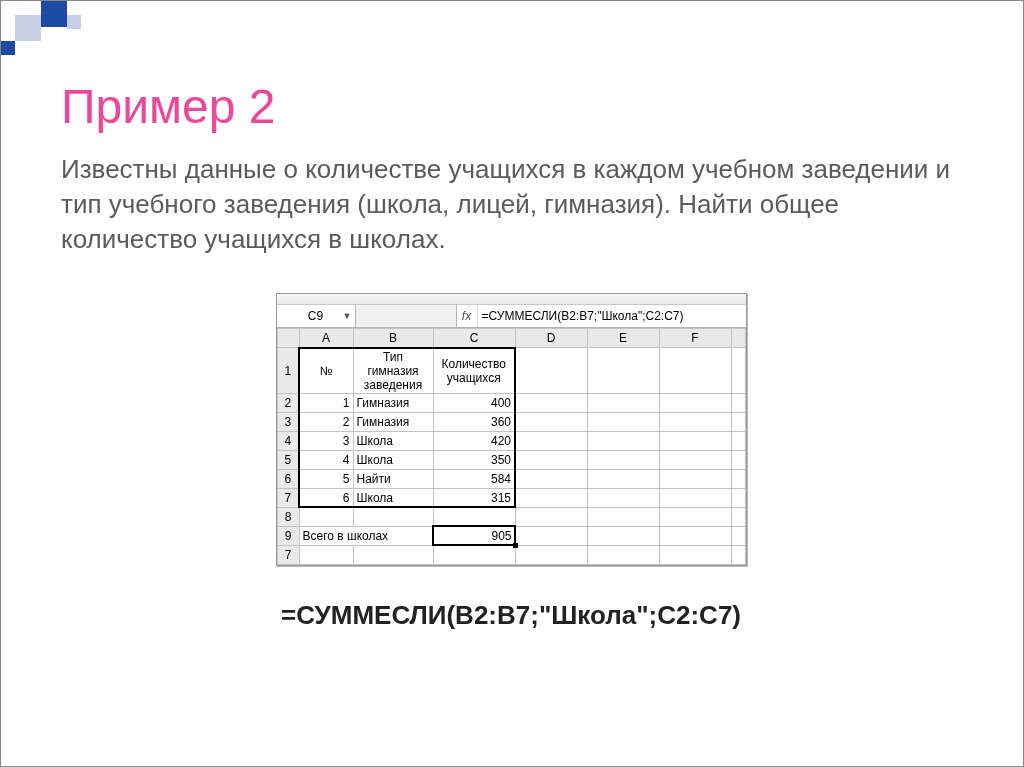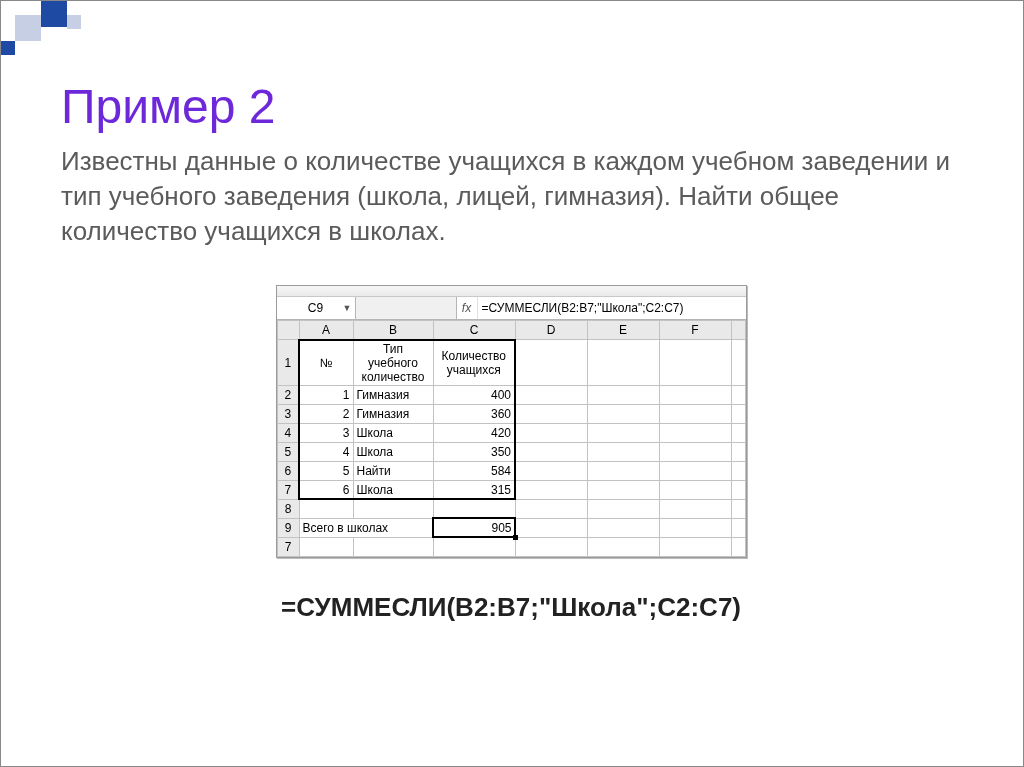--- a/index.html
+++ b/index.html
@@ -6,21 +6,21 @@
   .page{position:relative;width:1024px;height:767px;box-sizing:border-box;border:1px solid #888}
   
   .deco{position:absolute;left:0;top:0}
   .sq{position:absolute;background:#1f4aa3}
   .sq.pale{background:#c7cfe4}
   .sq.s1{width:26px;height:26px;left:40px;top:0}
   .sq.s2{width:26px;height:26px;left:14px;top:14px}
   .sq.s3{width:14px;height:14px;left:66px;top:14px}
   .sq.s4{width:14px;height:14px;left:0;top:40px}
   .content{position:absolute;left:60px;top:78px;width:900px}
-  h1{font-size:48px;font-weight:400;margin:0 0 10px 0;color:#6d28d9}
+  h1{font-size:48px;font-weight:400;margin:0 0 18px 0;color:#ec4899}
   .intro{font-size:26px;line-height:1.35;color:#5b5b5b;margin:0 0 36px 0}
   .ss-wrap{display:flex;justify-content:center}
   
   .ss{border:1px solid #9a9a9a;background:#fef9c3;font-family:Tahoma,Arial,sans-serif;font-size:12px;color:#000;box-shadow:1px 1px 0 #bbb}
   .toolbar-stub{height:10px;background:linear-gradient(#f7f7f7,#e9e9e9);border-bottom:1px solid #c8c8c8}
   .fbar{display:flex;align-items:stretch;height:22px;border-bottom:1px solid #b5b5b5;background:#fff}
   .namebox{width:78px;display:flex;align-items:center;justify-content:center;border-right:1px solid #b5b5b5;background:#fff;position:relative}
   .namebox .dd{position:absolute;right:3px;font-size:9px;color:#555}
   .spacer{width:100px;border-right:1px solid #b5b5b5;background:#f0f0f0;display:flex;align-items:center}
   .fx{width:20px;display:flex;align-items:center;justify-content:center;font-style:italic;color:#555;border-right:1px solid #e0e0e0}
@@ -93,21 +93,21 @@
             <th class="colF">F</th>
             <th class="colG"></th>
           </tr>
 
           <tr class="row1">
             <th class="rowhdr">1</th>
             <td class="bt bl">
                   <div class="cell ctr">№</div>
                 </td>
             <td class="bt">
-                  <div class="cell ctr">Тип учебного количество</div>
+                  <div class="cell ctr">Тип гимназия заведения</div>
                 </td>
             <td class="bt br">
                   <div class="cell ctr">Количество учащихся</div>
                 </td>
             <td></td>
                 <td></td>
                 <td></td>
                 <td></td>
           </tr>
 

